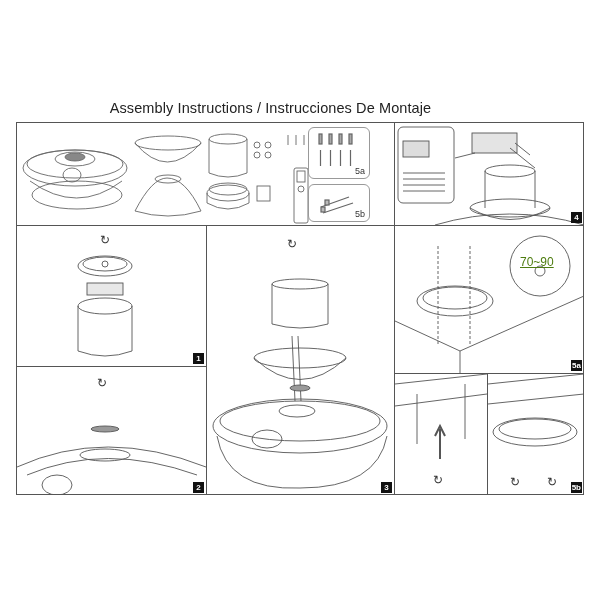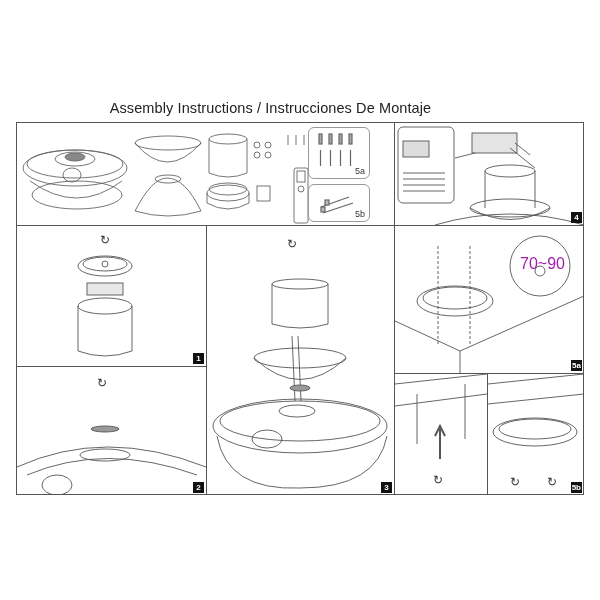--- a/index.html
+++ b/index.html
@@ -6,21 +6,21 @@
   body { width:600px; height:600px; position:relative; overflow:hidden; font-family:"Liberation Sans", sans-serif; color:#222; }
   .title { position:absolute; left:0; top:100px; width:541px; text-align:center; font-size:14.5px; color:#222; letter-spacing:0.1px; }
   .frame { position:absolute; left:16px; top:122px; width:568px; height:373px; border:1px solid #555; box-sizing:border-box; }
   .panel { position:absolute; box-sizing:border-box; overflow:hidden; }
   .hl { position:absolute; background:#555; height:1px; }
   .vl { position:absolute; background:#555; width:1px; }
   .badge { position:absolute; background:#111; color:#fff; font-size:8px; font-weight:bold; line-height:11px; text-align:center; min-width:11px; height:11px; padding:0 1px; box-sizing:border-box; }
   .kitbox { position:absolute; border:1px solid #999; border-radius:6px; box-sizing:border-box; background:#fff; }
   .kitlabel { position:absolute; right:4px; bottom:2px; font-size:9px; color:#333; }
   svg { position:absolute; left:0; top:0; overflow:visible; }
-  .dim { position:absolute; font-size:16px; color:#a21caf; }
+  .dim { position:absolute; font-size:12px; color:#4d7c0f;text-decoration:underline; }
 </style>
 </head>
 <body>
 
 <div class="title">Assembly Instructions / Instrucciones De Montaje</div>
 
 <div class="frame"></div>
 
 <div class="hl" style="left:16px; top:225px; width:568px;"></div>
 <div class="vl" style="left:394px; top:122px; height:373px;"></div>

